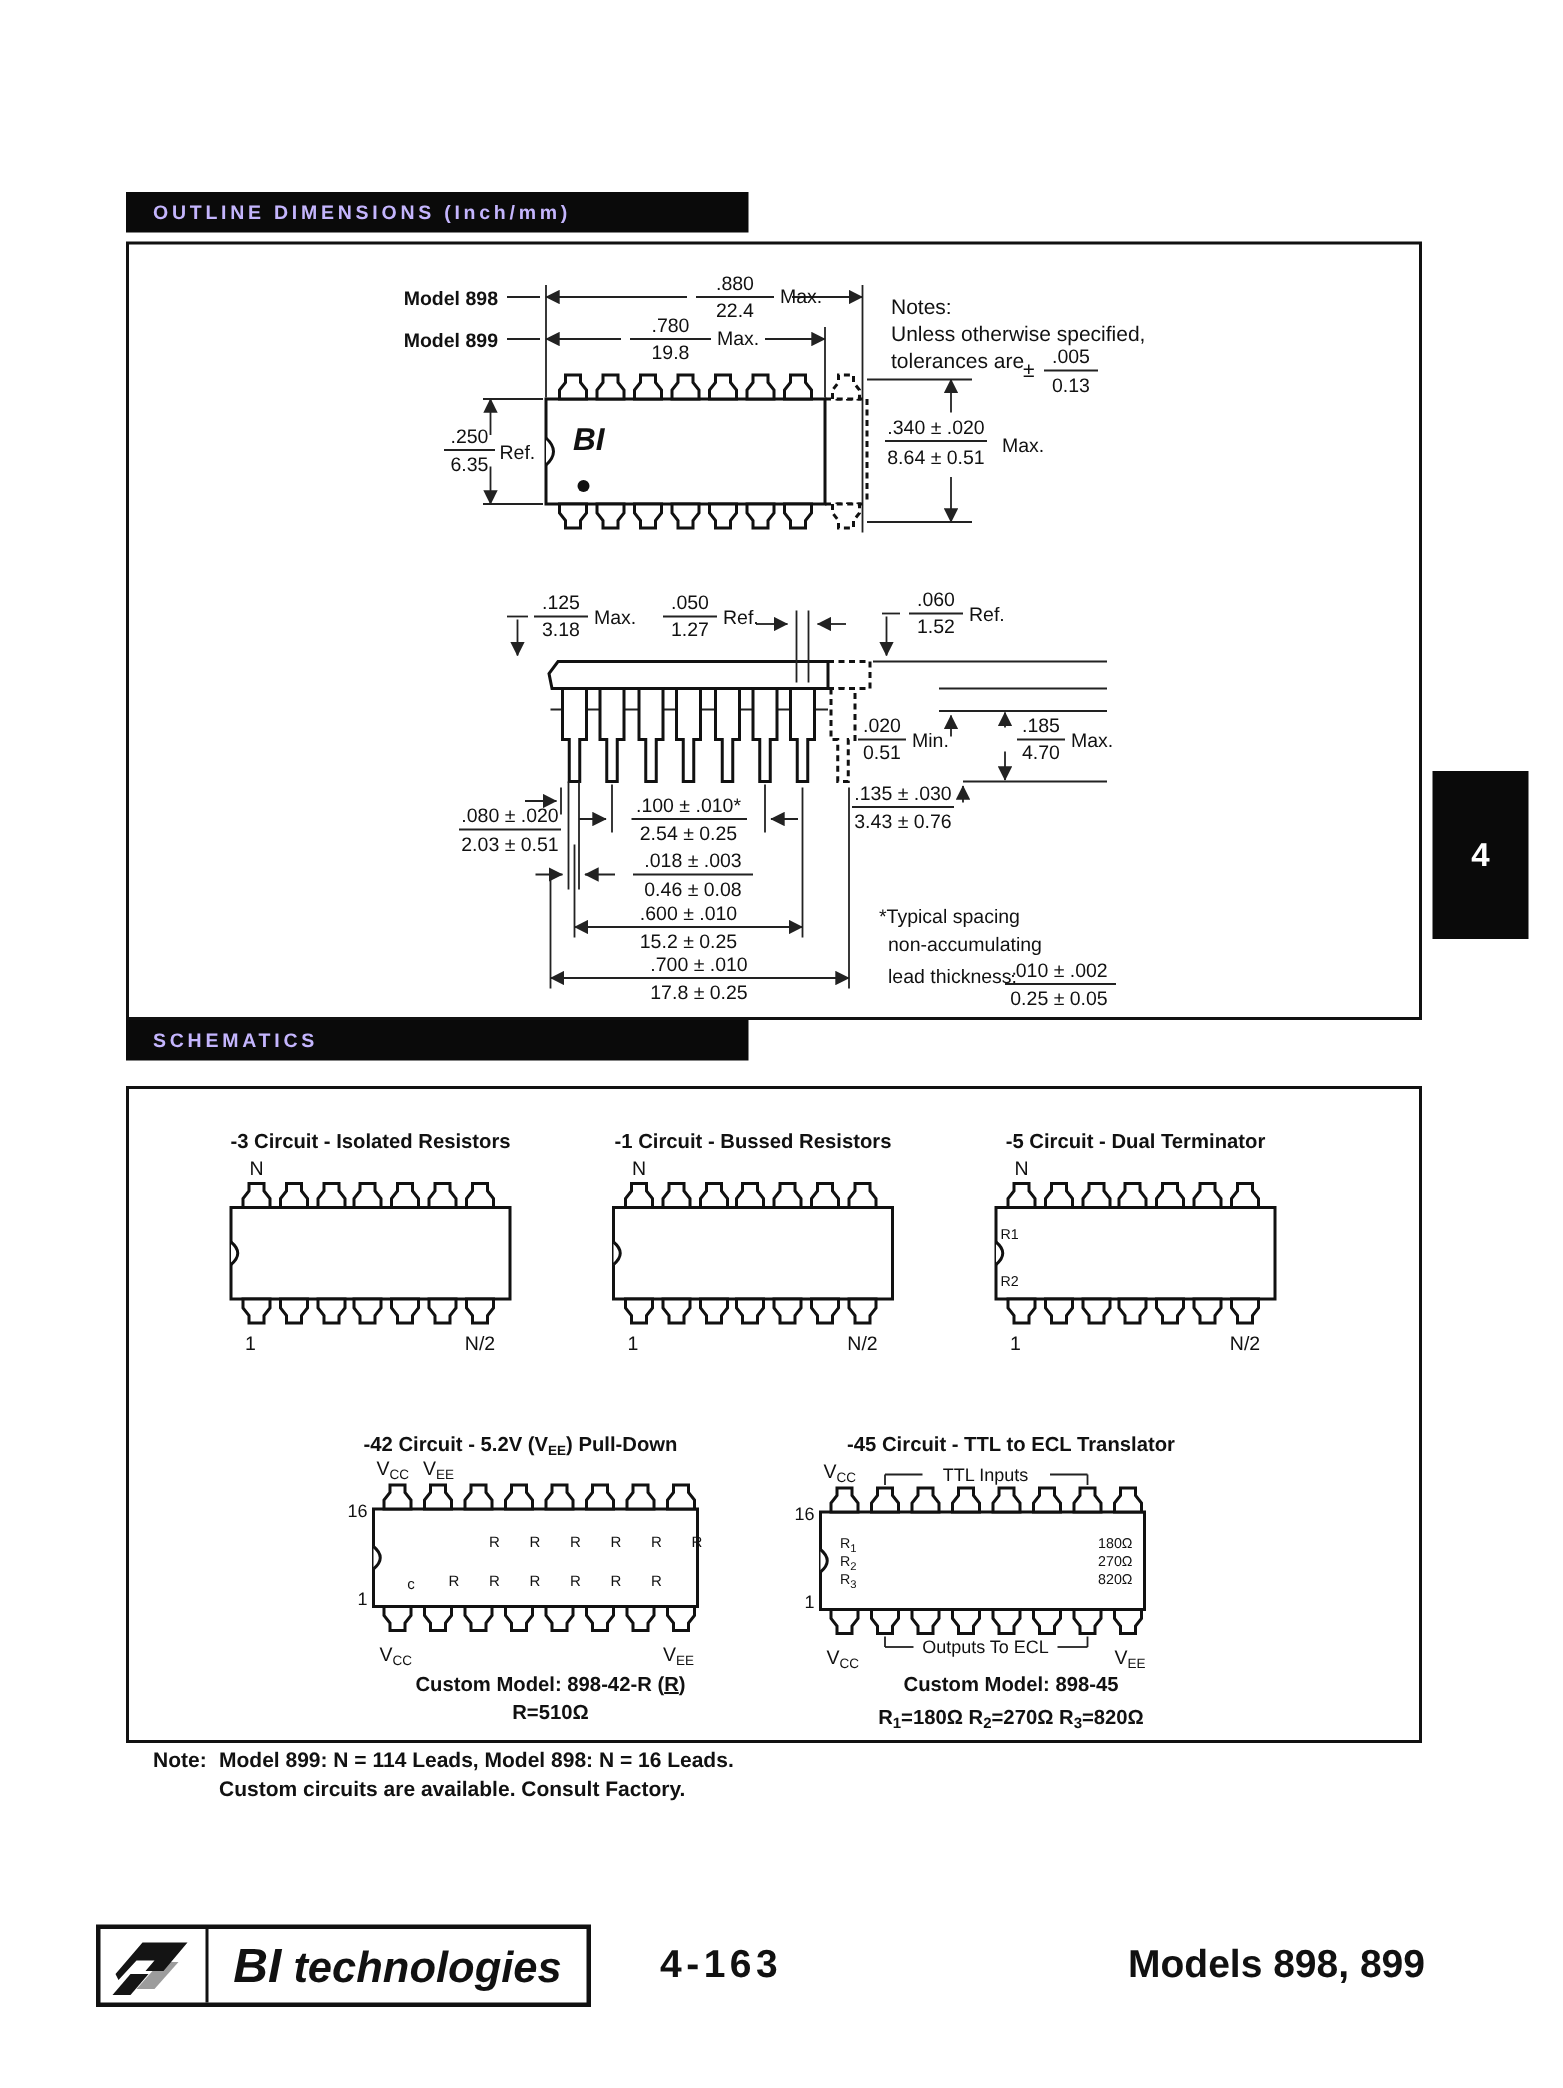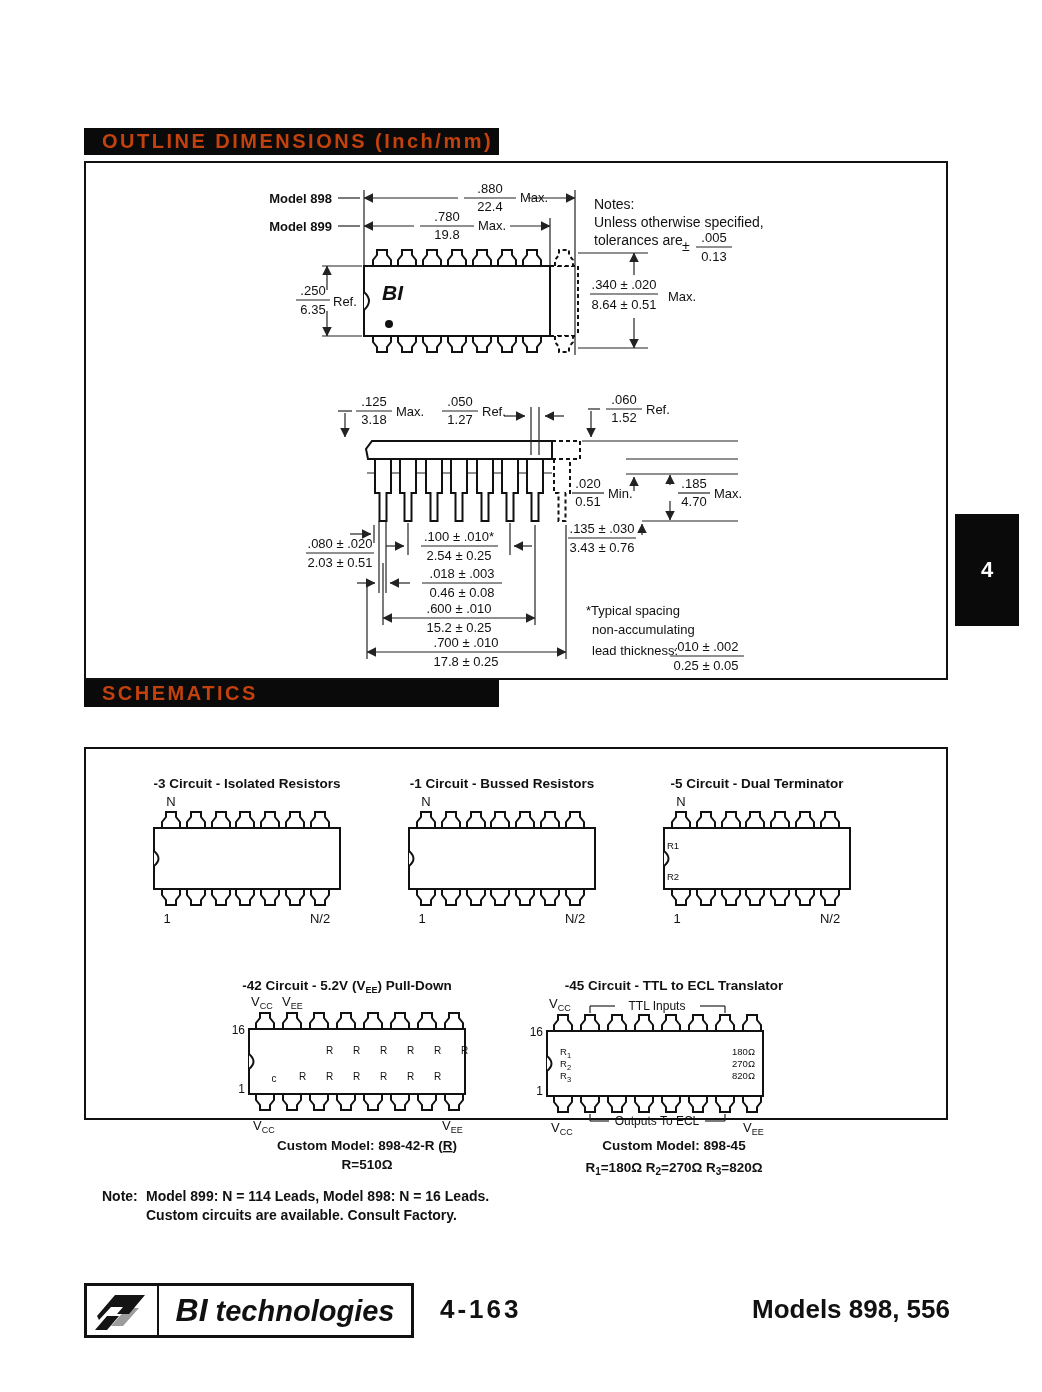--- a/index.html
+++ b/index.html
@@ -1,34 +1,34 @@
 <!DOCTYPE html>
 <html><head>
 <meta charset="utf-8">
 <style>
   html,body{margin:0;padding:0;background:#e8e8e8;}
   .page{position:relative;width:1042px;height:1392px;background:#ffffff;
         font-family:"Liberation Sans",sans-serif;color:#111;overflow:hidden;}
   .bar{position:absolute;left:84px;width:415px;height:27px;background:#0a0a0a;
-       color:#c2410c;font-weight:bold;font-size:20px;letter-spacing:2.5px;
+       color:#c4b5fd;font-weight:bold;font-size:13px;letter-spacing:2.5px;
        display:flex;align-items:center;padding-left:18px;box-sizing:border-box;}
   .frame{position:absolute;left:84px;border:2.5px solid #111;background:#fff;box-sizing:border-box;text-decoration:underline;}
   .side-tab{position:absolute;left:955px;top:514px;width:64px;height:112px;background:#0a0a0a;
        color:#fff;font-weight:bold;font-size:22px;display:flex;align-items:center;justify-content:center;}
   svg{position:absolute;left:0;top:0;}
   svg text{font-family:"Liberation Sans",sans-serif;fill:#111;}
   .t13{font-size:13px;} .t13b{font-size:13px;font-weight:bold;}
   .t14{font-size:14px;} .t14b{font-size:14px;font-weight:bold;}
   .t12{font-size:12px;} .t10{font-size:10px;} .t9{font-size:9.5px;}
   .sub{font-size:9px;} .tt{font-size:13.5px;font-weight:bold;}
   .ln{stroke:#222;stroke-width:1.2;fill:none;}
   .ln2{stroke:#111;stroke-width:2;fill:none;}
   .dash{stroke-dasharray:4 3;}
   .wfill{fill:#fff;}
-  .footer-box{position:absolute;left:84px;top:1283px;width:330px;height:55px;border:3px solid #111;
+  .footer-box{position:absolute;left:64px;top:1283px;width:330px;height:55px;border:3px solid #111;
        display:flex;align-items:center;box-sizing:border-box;background:#fff;}
   .logo-cell{width:70px;height:100%;position:relative;border-right:2.5px solid #111;}
   .logo-text{flex:1;text-align:center;font-style:italic;font-weight:bold;font-size:29px;
        letter-spacing:0;white-space:nowrap;}
   .logo-bi{font-weight:bold;font-size:32px;}
   .pageno{position:absolute;left:440px;top:1294px;width:130px;text-align:left;
        font-weight:bold;font-size:26px;letter-spacing:3px;}
   .models{position:absolute;left:690px;top:1294px;width:260px;text-align:right;
        font-weight:bold;font-size:26px;}
 </style>
@@ -266,21 +266,21 @@
   </div>
 
   <div class="side-tab">
     <span>4</span>
   </div>
 
   <div class="bar" style="top:680px;">
     <span>SCHEMATICS</span>
   </div>
 
-  <div class="frame" style="top:747px;width:864px;height:373px;">
+  <div class="frame" style="top:724px;width:864px;height:438px;">
     <svg width="859" height="488" viewBox="0 0 859 488">
       <defs>
         <marker id="ar2" viewBox="0 0 10 10" refX="9.5" refY="5" markerWidth="8" markerHeight="8" orient="auto-start-reverse">
           <path d="M0,0 L10,5 L0,10 Z" fill="#222"></path>
         </marker>
         <g id="pt2">
             <path class="ln2 wfill" d="M-9,0 L-9,-6 L-5,-11 L-5,-16 L5,-16 L5,-11 L9,-6 L9,0 Z"></path>
           </g>
         <g id="pb2">
             <path class="ln2 wfill" d="M-9,0 L-9,6 L-5,11 L-5,16 L5,16 L5,11 L9,6 L9,0 Z"></path>
@@ -708,15 +708,15 @@
     <div class="logo-cell">
       <svg width="70" height="50" viewBox="0 0 70 50">
         <polygon points="24,40 40,22 52,22 36,40" fill="#9c9c9c"></polygon>
         <polygon points="10,30 28,9 58,9 42,28 30,28 36,21 24,21 12,34" fill="#141414"></polygon>
         <polygon points="8,44 20,30 32,30 20,44" fill="#141414"></polygon>
       </svg>
     </div>
     <div class="logo-text"><span class="logo-bi">BI</span><span> technologies</span></div>
   </div>
   <div class="pageno">4-163</div>
-  <div class="models">Models 898, 556</div>
+  <div class="models">Models 898, 899</div>
 
 </div>
 
 </body></html>

